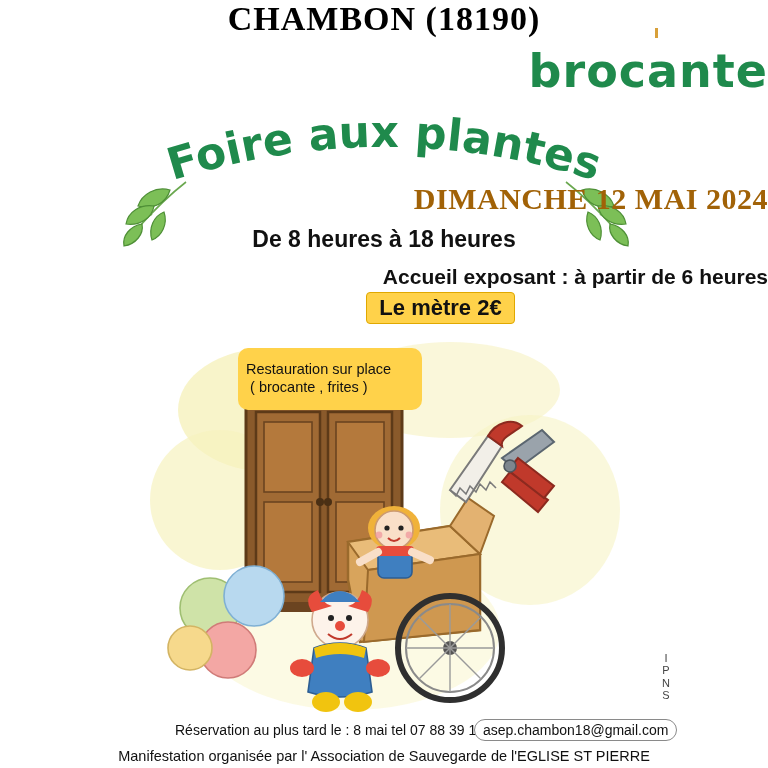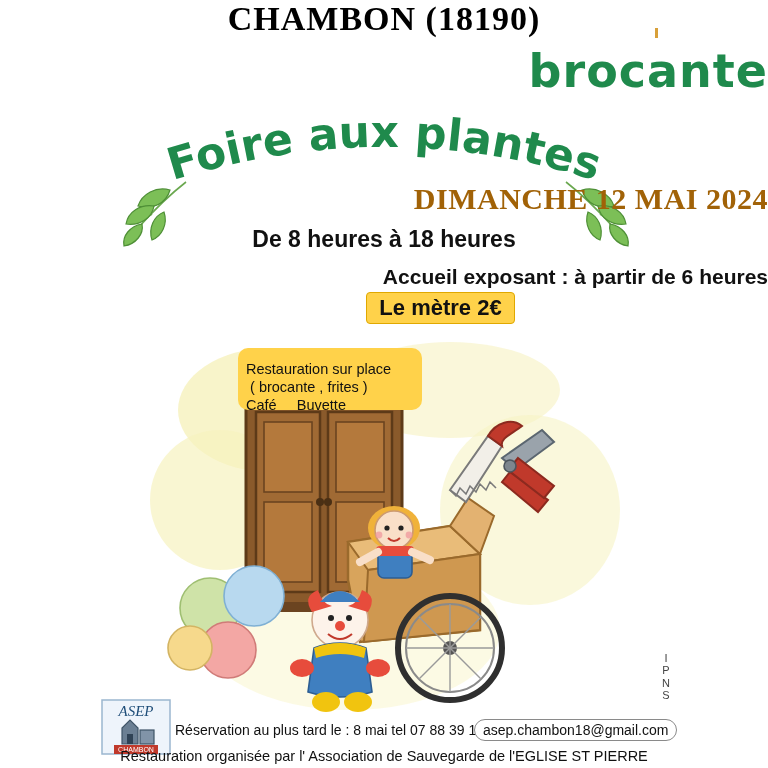--- a/index.html
+++ b/index.html
@@ -277,21 +277,20 @@
 
   <div class="date-line">DIMANCHE 12 MAI 2024</div>
   <div class="hours-line">De 8 heures à 18 heures</div>
   <div class="welcome-line">Accueil exposant : à partir de 6 heures</div>
 
   <div class="price-badge">Le  mètre 2€</div>
 
   <div class="resto-box">
     <div>Restauration sur place</div>
     <div> ( brocante , frites )</div>
-    <div>Café     Buvette</div>
   </div>
 
   <div class="illus">
     <svg width="470" height="390" viewBox="0 0 470 390" xmlns="http://www.w3.org/2000/svg">
 
       <g>
         <ellipse cx="120" cy="80" rx="92" ry="62" fill="#f5f0b8" opacity="0.75"></ellipse>
         <ellipse cx="70" cy="170" rx="70" ry="70" fill="#f7f2bf" opacity="0.7"></ellipse>
         <ellipse cx="300" cy="60" rx="110" ry="48" fill="#f6f1bb" opacity="0.55"></ellipse>
         <ellipse cx="380" cy="180" rx="90" ry="95" fill="#f7f3c4" opacity="0.6"></ellipse>
@@ -383,30 +382,17 @@
           <line x1="300" y1="318" x2="269" y2="349"></line>
           <line x1="300" y1="318" x2="256" y2="318"></line>
           <line x1="300" y1="318" x2="269" y2="287"></line>
         </g>
       </g>
     </svg>
   </div>
 
   <div class="ipns">I<br>P<br>N<br>S</div>
 
-  <div class="asep-logo">
-    <svg width="72" height="58" viewBox="0 0 72 58" xmlns="http://www.w3.org/2000/svg">
-      <rect x="2" y="2" width="68" height="54" fill="#eef4fb" stroke="#9bb6cf" stroke-width="1.5"></rect>
-      <text x="36" y="18" text-anchor="middle" font-family="Liberation Serif, serif" font-size="15" font-style="italic" fill="#1f4e79" id="logo-name-text">ASEP</text>
-      <g>
-        <polygon points="22,46 22,30 30,22 38,30 38,46" fill="#6b7f93" stroke="#3f5467" stroke-width="1.2"></polygon>
-        <rect x="40" y="32" width="14" height="14" fill="#8194a8" stroke="#3f5467" stroke-width="1.2"></rect>
-        <rect x="27" y="36" width="6" height="10" fill="#2f4255"></rect>
-      </g>
-      <rect x="14" y="47" width="44" height="9" fill="#c0392b"></rect>
-      <text x="36" y="54" text-anchor="middle" font-family="Liberation Sans, sans-serif" font-size="7" fill="#ffffff" id="logo-sub-text">CHAMBON</text>
-    </svg>
-  </div>
 
   <div class="reservation-line">Réservation au plus tard le : 8 mai tel 07 88 39 12 55</div>
   <div class="email-box">asep.chambon18@gmail.com</div>
-  <div class="organizer-line">Restauration organisée par l' Association de Sauvegarde de l'EGLISE ST PIERRE</div>
+  <div class="organizer-line">Manifestation organisée par l' Association de Sauvegarde de l'EGLISE ST PIERRE</div>
 </div>
 
 </body></html>

